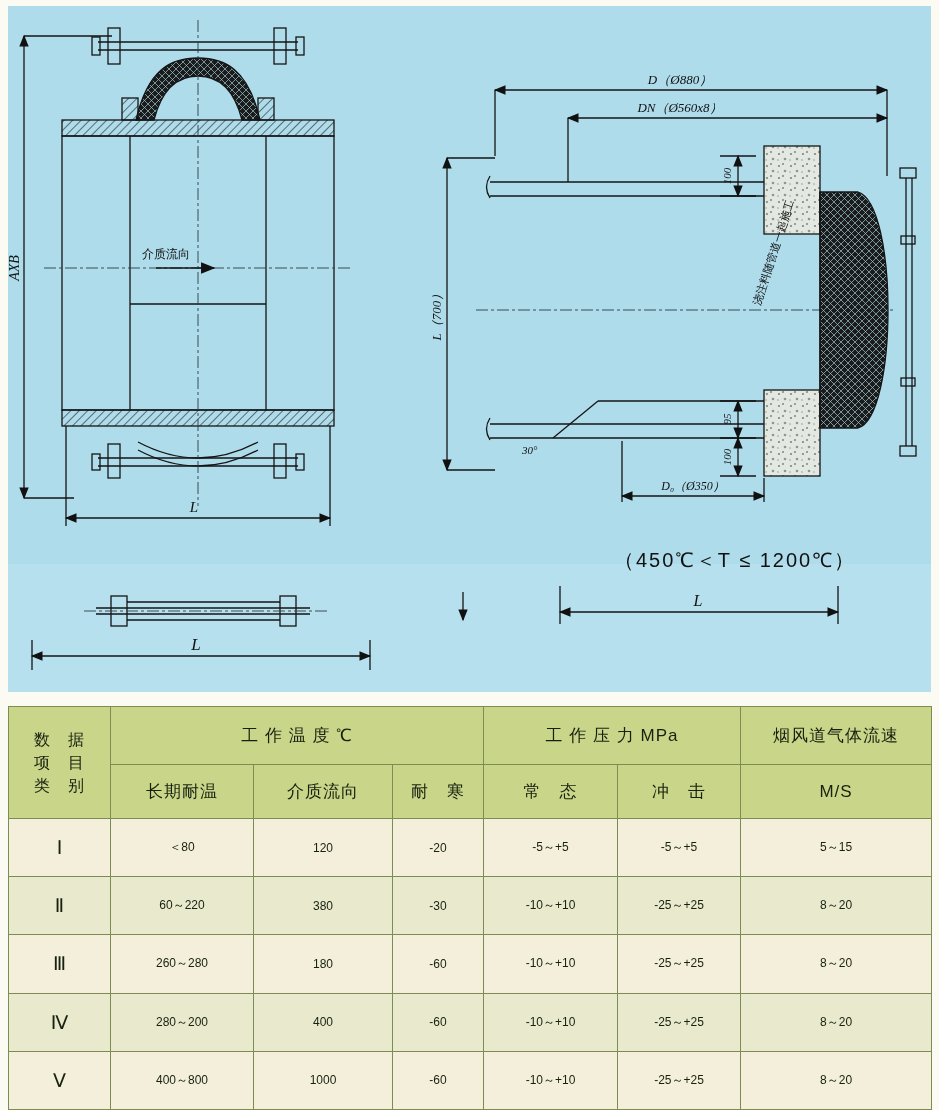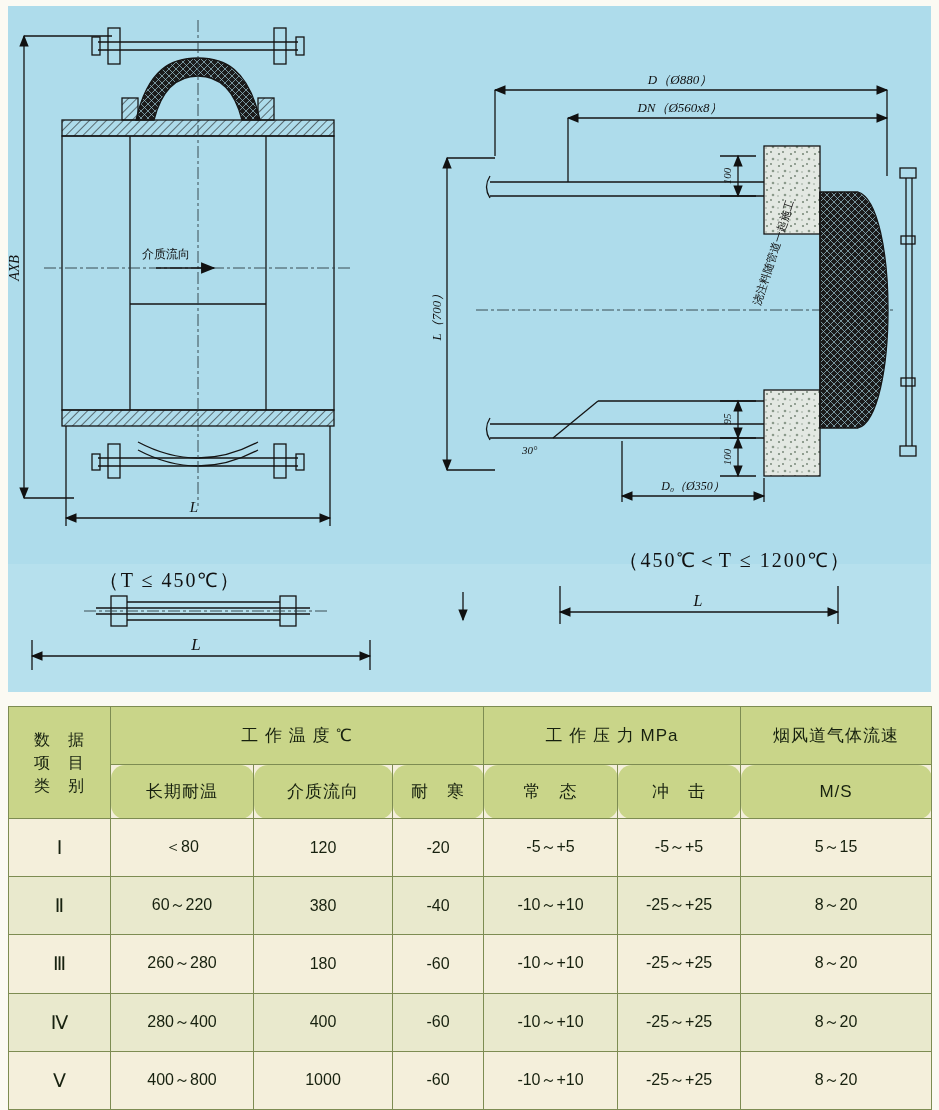--- a/index.html
+++ b/index.html
@@ -18,21 +18,21 @@
     background:#aedceb;
   }
   .panel-lower {
     position:absolute; left:0; top:558px;
     width:923px; height:128px;
     background:#b6e0ed;
   }
   .drawing-panel svg { position:absolute; left:0; top:0; }
   .caption {
     position:absolute;
-    font-family:Liberation Serif, serif;
+    font-family:Liberation Sans, sans-serif;
     font-size:20px; letter-spacing:2px;
     color:#111; text-align:center; white-space:nowrap;
   }
   .caption-left  { left:52px;  top:560px; width:220px; }
   .caption-right { left:572px; top:540px; width:310px; }
 
   
   .t-cjk { font-family:"Liberation Sans", sans-serif; fill:#111; stroke:none; }
   .t-dim { font-family:"Liberation Serif", serif; font-style:italic; fill:#111; stroke:none; }
   .cl { stroke:#2c3c44; stroke-width:0.9; stroke-dasharray:12 3 3 3; }
@@ -47,23 +47,23 @@
     border-collapse:collapse; table-layout:fixed;
     background:#f4efdb;
   }
   table.spec th, table.spec td {
     border:1px solid #7d8c52;
     text-align:center; vertical-align:middle;
     font-weight:normal; color:#17210f;
   }
   table.spec thead th { background:#c9d589; font-size:17px; letter-spacing:1px; }
   tr.group-row th { height:58px; }
-  tr.sub-row th { height:54px; font-size:16px;border-radius:14px; }
+  tr.sub-row th { height:54px; font-size:16px; }
   .cat-line { line-height:1.45; font-size:16px; }
-  tbody td { font-size:16px; height:57px; }
+  tbody td { font-size:12px; height:57px; }
   td.cls { font-family:"Liberation Serif", serif; font-size:19px; }
   tbody tr.r-odd  td { background:#f4efdb; }
   tbody tr.r-even td { background:#e9e9cd; }
 </style>
 </head>
 <body>
 
 <div class="drawing-panel">
   <div class="panel-lower"></div>
 
@@ -212,21 +212,20 @@
     <text class="t-dim" font-size="13" transform="rotate(-90 433 308)" x="433" y="308" text-anchor="middle">L（700）</text>
     <text class="t-dim" font-size="11" transform="rotate(-90 723 170)" x="723" y="170" text-anchor="middle">100</text>
     <text class="t-dim" font-size="11" transform="rotate(-90 723 413)" x="723" y="413" text-anchor="middle">95</text>
     <text class="t-dim" font-size="11" transform="rotate(-90 723 451)" x="723" y="451" text-anchor="middle">100</text>
     <text class="t-cjk" font-size="11" transform="rotate(-72 752 300)" x="752" y="300">浇注料随管道一起施工</text>
     <text class="t-dim" font-size="11" x="514" y="448">30°</text>
     <text class="t-dim" font-size="12" x="685" y="484" text-anchor="middle">D₀（Ø350）</text>
     <text class="t-dim" font-size="16" x="690" y="600" text-anchor="middle">L</text>
   </svg>
 
-  <div class="caption caption-left">（T ≤ 450℃）</div>
   <div class="caption caption-right">（450℃＜T ≤ 1200℃）</div>
 </div>
 
 <div class="table-panel">
   <table class="spec">
     <colgroup>
       <col style="width:102px">
         <col style="width:143px">
         <col style="width:139px">
       <col style="width:91px">
@@ -261,37 +260,37 @@
         <td>120</td>
         <td>-20</td>
         <td>-5～+5</td>
         <td>-5～+5</td>
         <td>5～15</td>
       </tr>
       <tr class="r-even">
         <td class="cls">Ⅱ</td>
         <td>60～220</td>
         <td>380</td>
-        <td>-40</td>
+        <td>-30</td>
         <td>-10～+10</td>
         <td>-25～+25</td>
         <td>8～20</td>
       </tr>
       <tr class="r-odd">
         <td class="cls">Ⅲ</td>
         <td>260～280</td>
         <td>180</td>
         <td>-60</td>
         <td>-10～+10</td>
         <td>-25～+25</td>
         <td>8～20</td>
       </tr>
       <tr class="r-even">
         <td class="cls">Ⅳ</td>
-        <td>280～400</td>
+        <td>280～200</td>
         <td>400</td>
         <td>-60</td>
         <td>-10～+10</td>
         <td>-25～+25</td>
         <td>8～20</td>
       </tr>
       <tr class="r-odd">
         <td class="cls">Ⅴ</td>
         <td>400～800</td>
         <td>1000</td>

